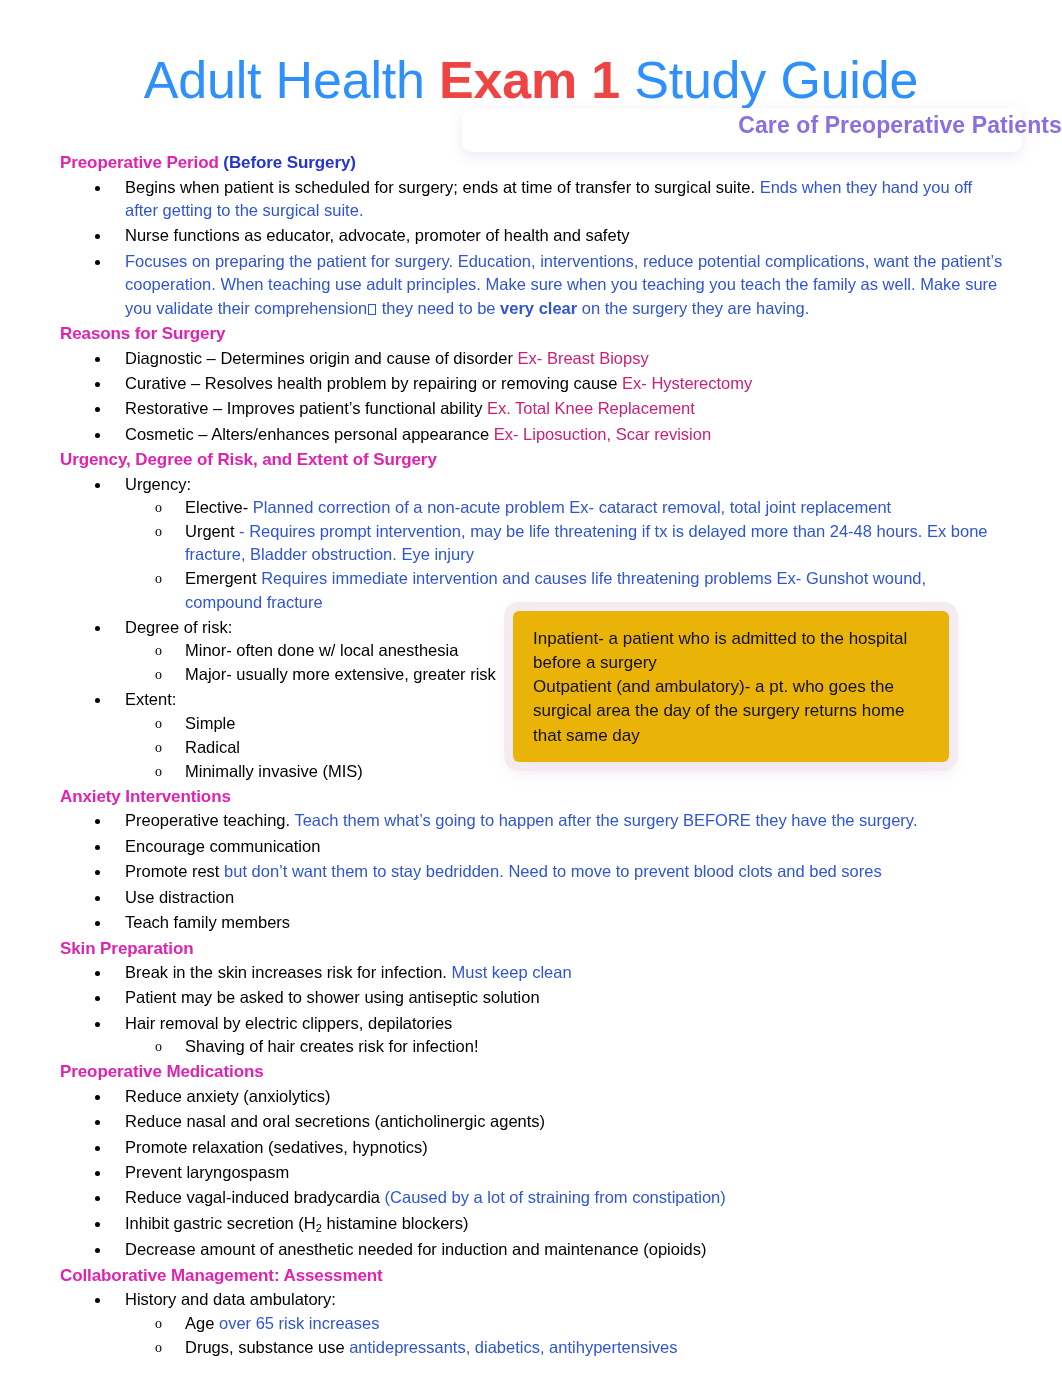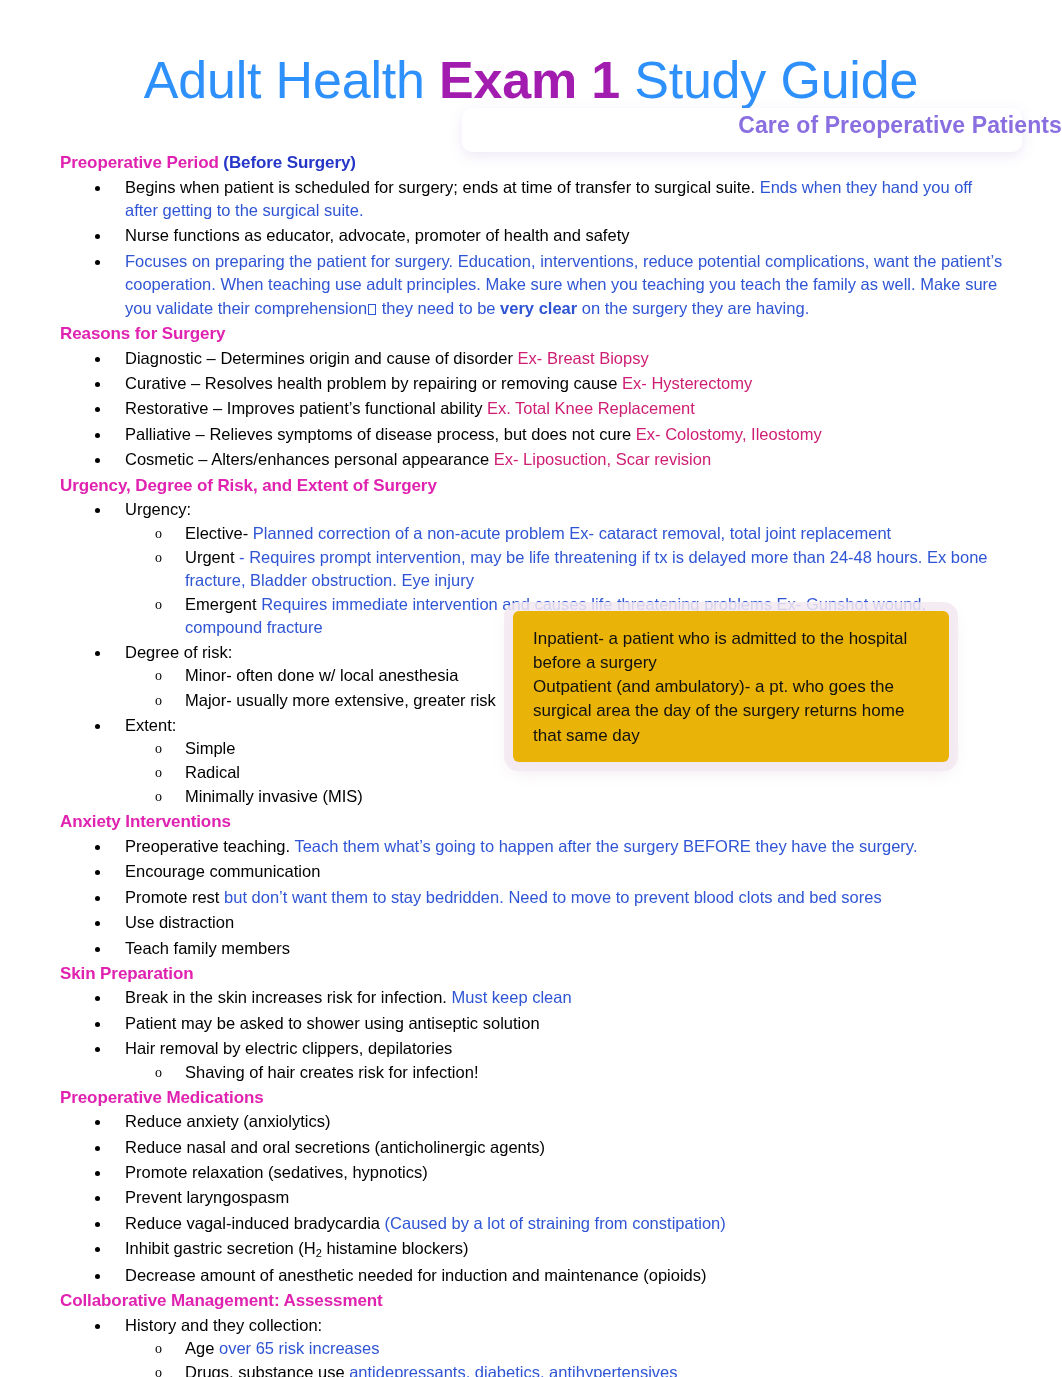--- a/index.html
+++ b/index.html
@@ -32,21 +32,21 @@
   .doc-title {
     font-size: 52px;
     line-height: 1.08;
     color: #2E90FA;
     font-weight: 400;
     letter-spacing: -0.2px;
     white-space: nowrap;
   }
   .doc-title .bold {
     font-weight: 700;
-    color: #a21caf;
+    color: #ef4444;
   }
   .subtitle-row {
     position: relative;
     text-align: right;
     margin-top: 4px;
   }
   .subtitle-glow {
     position: absolute;
     right: 40px;
     top: -4px;
@@ -183,21 +183,20 @@
       <li><span>Begins when patient is scheduled for surgery; ends at time of transfer to surgical suite. </span><span class="blue">Ends when they hand you off after getting to the surgical suite.</span></li>
       <li><span>Nurse functions as educator, advocate, promoter of health and safety</span></li>
       <li><span class="blue">Focuses on preparing the patient for surgery. Education, interventions, reduce potential complications, want the patient’s cooperation. When teaching use adult principles. Make sure when you teaching you teach the family as well. Make sure you validate their comprehension</span><span class="tofu"></span><span class="blue"> they need to be </span><span class="blue bld">very clear</span><span class="blue"> on the surgery they are having.</span></li>
     </ul>
 
     <div class="section-head">Reasons for Surgery</div>
     <ul class="lvl1">
       <li><span>Diagnostic – Determines origin and cause of disorder </span><span class="pink">Ex- Breast Biopsy</span></li>
       <li><span>Curative – Resolves health problem by repairing or removing cause</span><span class="pink"> Ex- Hysterectomy</span></li>
       <li><span>Restorative – Improves patient’s functional ability </span><span class="pink">Ex. Total Knee Replacement</span></li>
-      <li><span>Palliative – Relieves symptoms of disease process, but does not cure</span><span class="pink"> Ex- Colostomy, Ileostomy</span></li>
       <li><span>Cosmetic – Alters/enhances personal appearance </span><span class="pink">Ex- Liposuction, Scar revision</span></li>
     </ul>
 
     <div class="section-head">Urgency, Degree of Risk, and Extent of Surgery</div>
     <ul class="lvl1">
       <li><span>Urgency:</span>
         <ul class="lvl2">
           <li><span>Elective- </span><span class="blue">Planned correction of a non-acute problem Ex- cataract removal, total joint replacement</span></li>
           <li><span>Urgent </span><span class="blue">- Requires prompt intervention, may be life threatening if tx is delayed more than 24-48 hours. Ex bone fracture, Bladder obstruction. Eye injury</span></li>
           <li><span>Emergent </span><span class="blue">Requires immediate intervention and causes life threatening problems Ex- Gunshot wound, compound fracture</span></li>
@@ -244,21 +243,21 @@
       <li><span>Reduce nasal and oral secretions (anticholinergic agents)</span></li>
       <li><span>Promote relaxation (sedatives, hypnotics)</span></li>
       <li><span>Prevent laryngospasm</span></li>
       <li><span>Reduce vagal-induced bradycardia </span><span class="blue">(Caused by a lot of straining from constipation)</span></li>
       <li><span>Inhibit gastric secretion (H</span><sub>2</sub><span> histamine blockers)</span></li>
       <li><span>Decrease amount of anesthetic needed for induction and maintenance (opioids)</span></li>
     </ul>
 
     <div class="section-head">Collaborative Management: Assessment</div>
     <ul class="lvl1">
-      <li><span>History and they collection:</span>
+      <li><span>History and data ambulatory:</span>
         <ul class="lvl2">
           <li><span>Age </span><span class="blue">over 65 risk increases</span></li>
           <li><span>Drugs, substance use </span><span class="blue">antidepressants, diabetics, antihypertensives</span></li>
 
         </ul>
       </li>
     </ul>
 
   </div>
 

